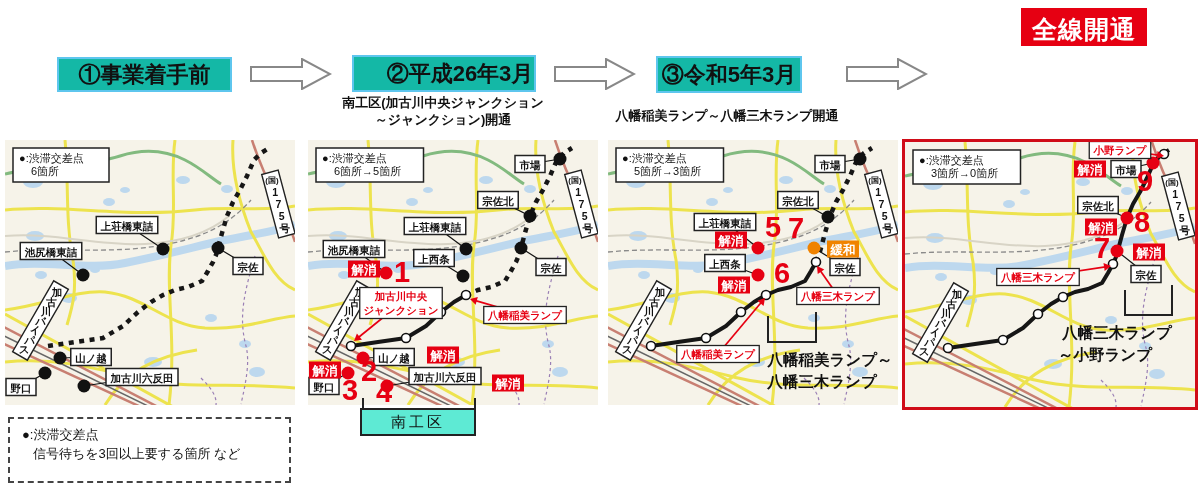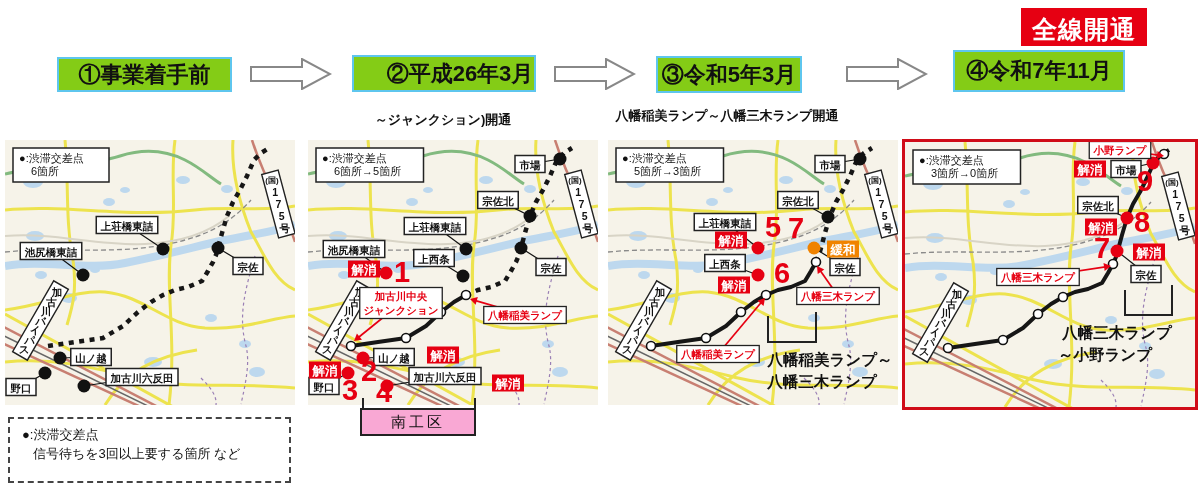--- a/index.html
+++ b/index.html
@@ -1,29 +1,29 @@
 <!DOCTYPE html>
 <html><head>
 <meta charset="utf-8">
 <style>
   html,body{margin:0;padding:0;background:#fff;}
   .canvas{position:relative;width:1200px;height:490px;background:#ffffff;
           font-family:"Liberation Sans",sans-serif;overflow:hidden;color:#111;}
   .stage-box{position:absolute;display:flex;align-items:center;justify-content:center;
-             background:#84cc16;border:2px solid #5ec6ee;font-weight:bold;font-size:22px;
+             background:#14b8a6;border:2px solid #5ec6ee;font-weight:bold;font-size:22px;
              color:#111;box-sizing:border-box;white-space:nowrap;}
   .stage-sub{position:absolute;text-align:center;font-size:13px;font-weight:bold;
              line-height:17px;color:#111;white-space:nowrap;}
   .banner{position:absolute;display:flex;align-items:flex-end;justify-content:center;
           background:#e60012;color:#fff;font-size:25px;font-weight:bold;letter-spacing:1px;margin-left:44px;}
   .arrow-wrap{position:absolute;}
   .map-wrap{position:absolute;box-sizing:content-box;}
   .map-wrap svg{display:block;}
   .map4-border{border:3px solid #d00c18;}
-  .south-box{position:absolute;background:#f9a8d4;border:2px solid #222;box-sizing:border-box;
+  .south-box{position:absolute;background:#5eead4;border:2px solid #222;box-sizing:border-box;
              display:flex;align-items:center;justify-content:center;font-size:15px;letter-spacing:3px;}
   .south-tick{position:absolute;width:2px;background:#222;}
   .footnote{position:absolute;background:#fff;border:2px dashed #444;box-sizing:border-box;
             font-size:13px;line-height:19px;padding:6px 10px 4px 12px;white-space:nowrap;}
   .footnote .fn2{padding-left:11px;display:block;}
 </style>
 </head>
 <body>
 
 <div class="canvas">
@@ -35,21 +35,21 @@
   <div class="arrow-wrap" style="left:250px;top:58px;">
     <svg width="82" height="32" viewBox="0 0 82 32">
       <polygon points="1,9 52,9 52,1 80,16 52,31 52,23 1,23" fill="#ffffff" stroke="#888" stroke-width="2"></polygon>
     </svg>
   </div>
 
   <div class="stage-box" style="left:352px;top:55px;width:184px;height:37px;padding-left:32px;">
     <span>②平成26年3月</span>
   </div>
   <div class="stage-sub" style="left:308px;top:94px;width:270px;">
-    <br>
+    <span>南工区(加古川中央ジャンクション</span><br>
     <span>～ジャンクション)開通</span>
   </div>
 
   <div class="arrow-wrap" style="left:554px;top:58px;">
     <svg width="82" height="32" viewBox="0 0 82 32">
       <polygon points="1,9 52,9 52,1 80,16 52,31 52,23 1,23" fill="#ffffff" stroke="#888" stroke-width="2"></polygon>
     </svg>
   </div>
 
   <div class="stage-box" style="left:656px;top:56px;width:146px;height:37px;">
@@ -60,23 +60,20 @@
   </div>
 
   <div class="arrow-wrap" style="left:846px;top:58px;">
     <svg width="82" height="32" viewBox="0 0 82 32">
       <polygon points="1,9 52,9 52,1 80,16 52,31 52,23 1,23" fill="#ffffff" stroke="#888" stroke-width="2"></polygon>
     </svg>
   </div>
 
   <div class="banner" style="left:977px;top:8px;width:126px;height:38px;">
     <span>全線開通</span>
-  </div>
-  <div class="stage-box" style="left:953px;top:50px;width:172px;height:42px;">
-    <span>④令和7年11月</span>
   </div>
 
   <div class="map-wrap" style="left:5px;top:140px;">
     <svg id="map0" width="290" height="265" viewBox="0 0 290 265">
         <rect x="0" y="0" width="290" height="265" fill="#f6f3e9"></rect>
         <path d="M0,126 C40,119 80,131 120,123 C160,115 185,108 215,101 C240,96 262,93 290,85" stroke="#bdd8ee" stroke-width="8" fill="none"></path>
         <ellipse cx="28" cy="42" rx="10" ry="6" fill="#bdd8ee"></ellipse>
         <ellipse cx="72" cy="30" rx="8" ry="5" fill="#bdd8ee"></ellipse>
         <ellipse cx="178" cy="40" rx="7" ry="4" fill="#bdd8ee"></ellipse>
         <ellipse cx="222" cy="49" rx="6" ry="4" fill="#bdd8ee"></ellipse>

